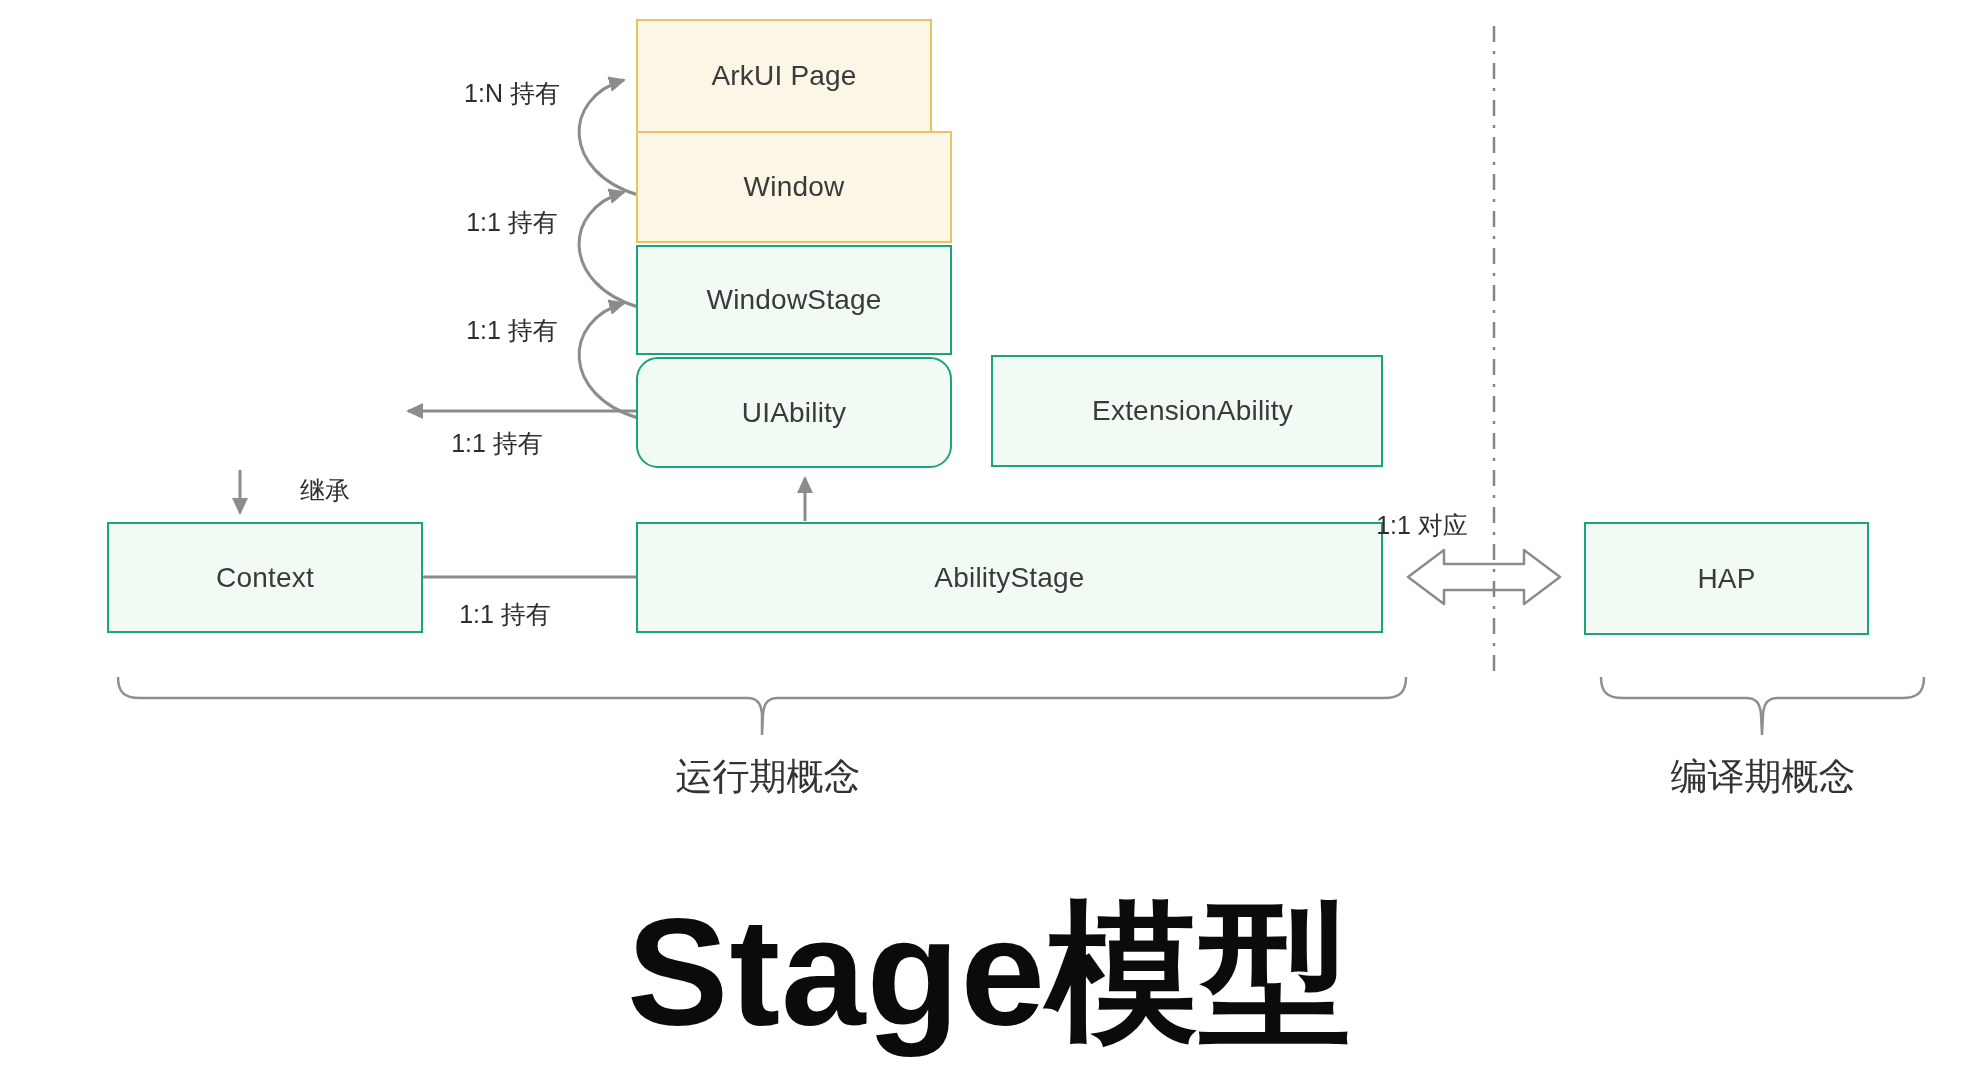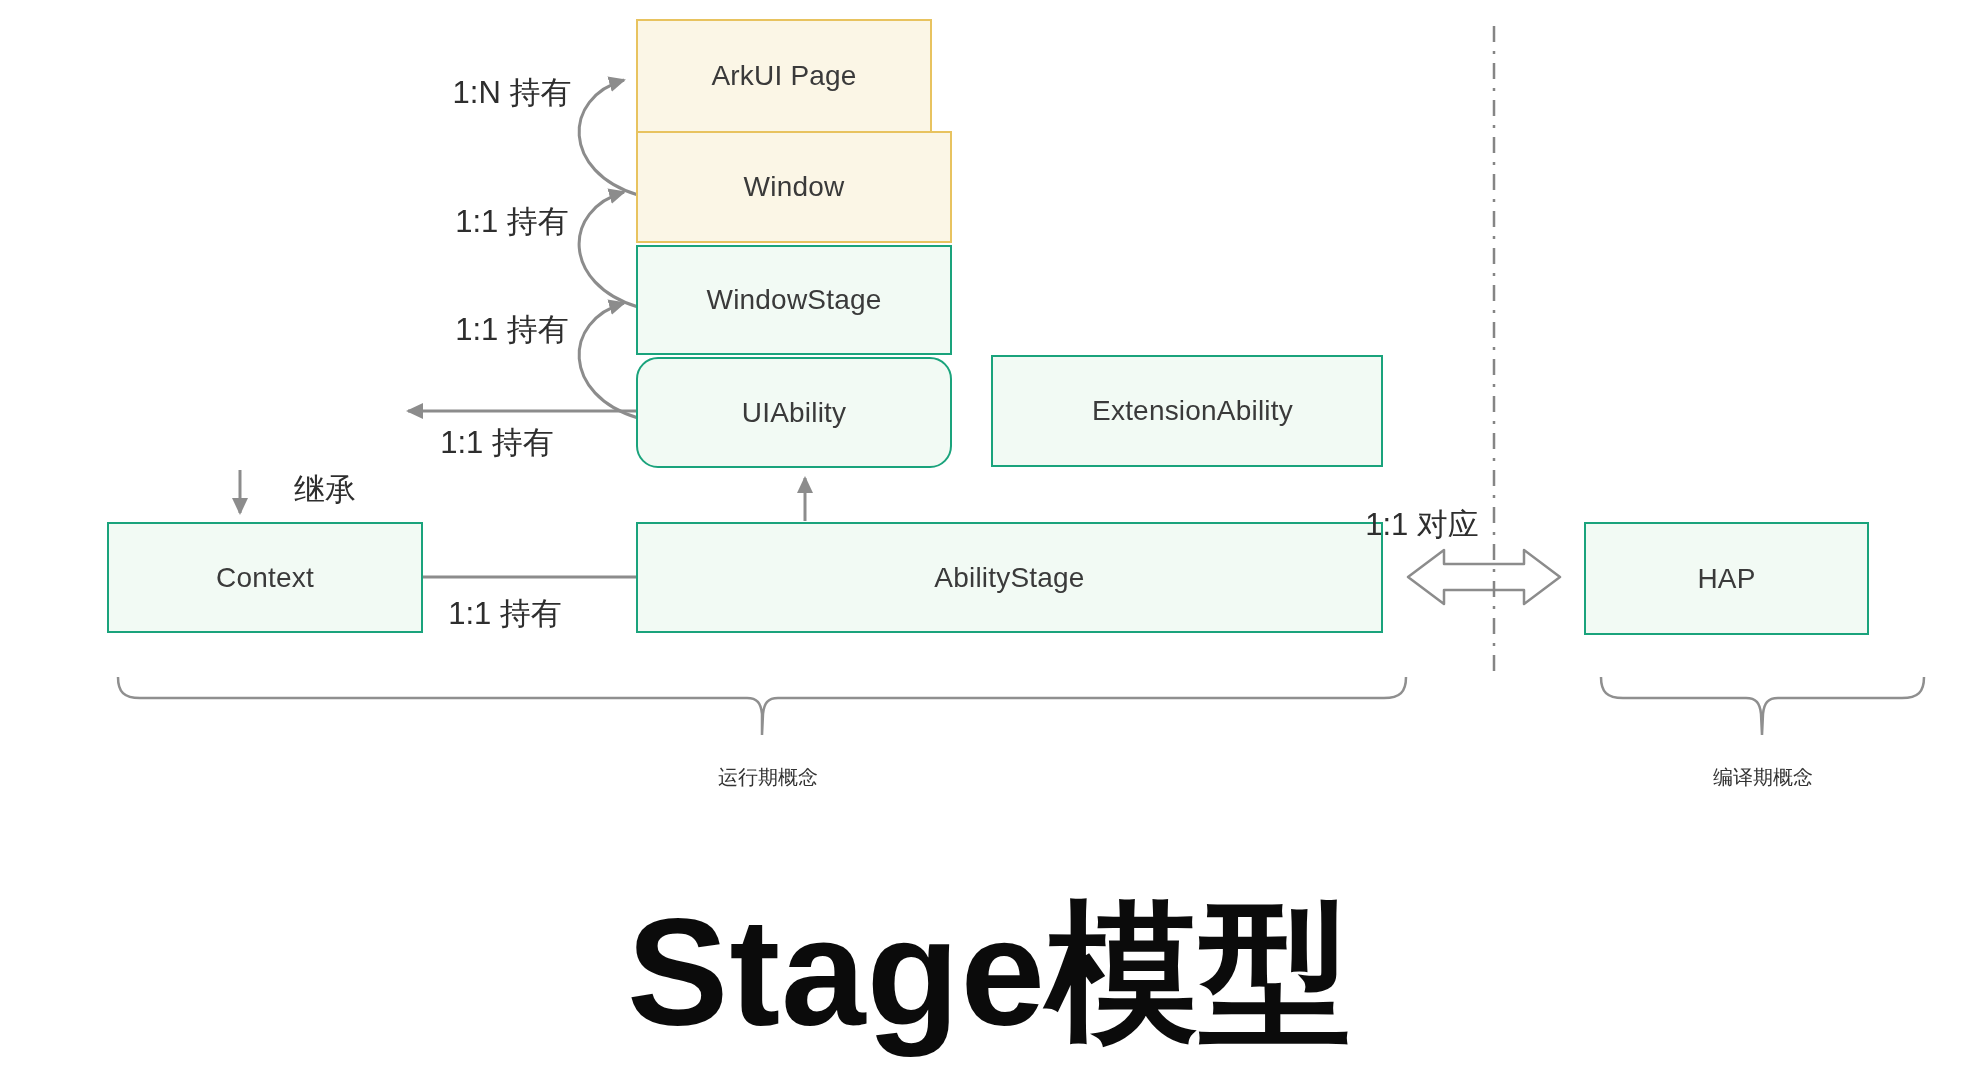--- a/index.html
+++ b/index.html
@@ -3,22 +3,22 @@
 <meta charset="utf-8">
 <style>
   html,body{margin:0;padding:0;background:#ffffff;}
   body{font-family:"Liberation Sans","DejaVu Sans",sans-serif;}
   .canvas{position:relative;width:1979px;height:1069px;background:#ffffff;overflow:hidden;}
   .layer{position:absolute;left:0;top:0;width:1979px;height:1069px;}
   .box{position:absolute;box-sizing:border-box;display:flex;align-items:center;justify-content:center;
        font-size:28px;color:#3a3a3a;letter-spacing:0.2px;}
   .green{background:#F2FAF4;border:2.5px solid #1AA37C;}
   .yellow{background:#FBF6E6;border:2.5px solid #E8C35F;}
-  .elabel{position:absolute;transform:translate(-50%,-50%);font-size:31px;color:#2e2e2e;white-space:nowrap;}
-  .glabel{position:absolute;transform:translate(-50%,-50%);font-size:20px;color:#333333;white-space:nowrap;}
+  .elabel{position:absolute;transform:translate(-50%,-50%);font-size:25px;color:#2e2e2e;white-space:nowrap;}
+  .glabel{position:absolute;transform:translate(-50%,-50%);font-size:37px;color:#333333;white-space:nowrap;}
   .title{position:absolute;left:0;top:872px;width:100%;text-align:center;
          font-size:152px;font-weight:700;color:#0b0b0b;letter-spacing:1px;}
 </style>
 </head>
 <body>
 
 <div class="canvas">
 
   <svg class="layer" width="1979" height="1069" viewBox="0 0 1979 1069">
     <defs>

